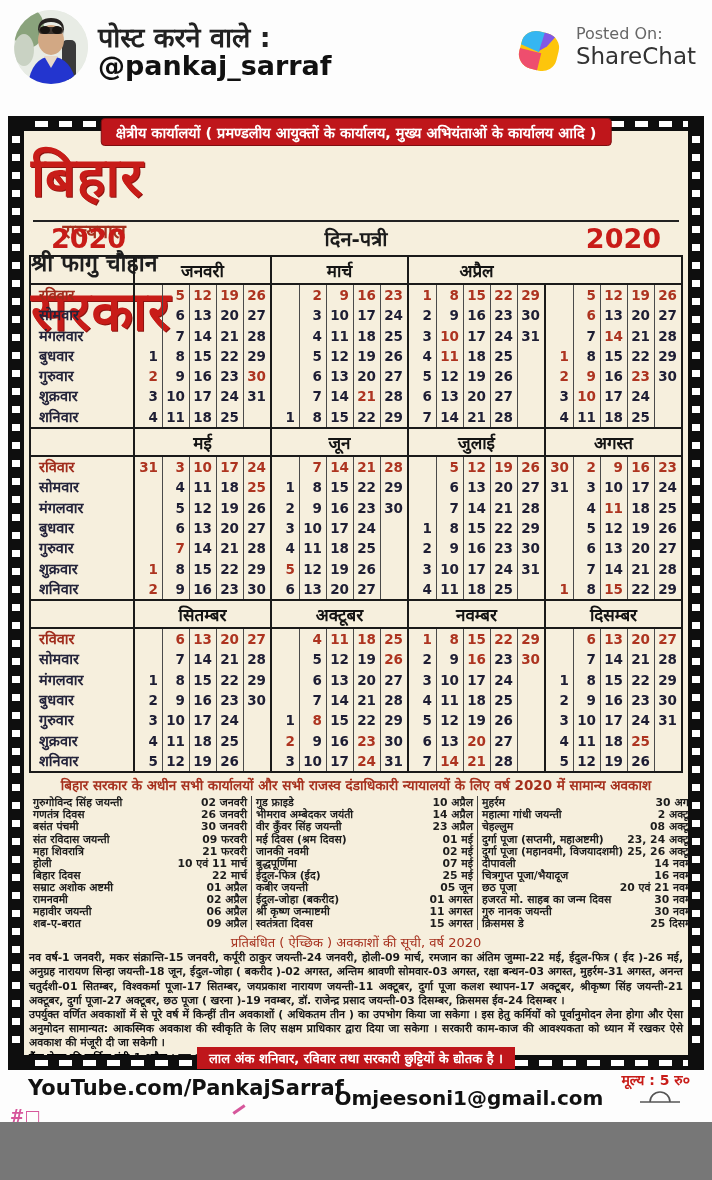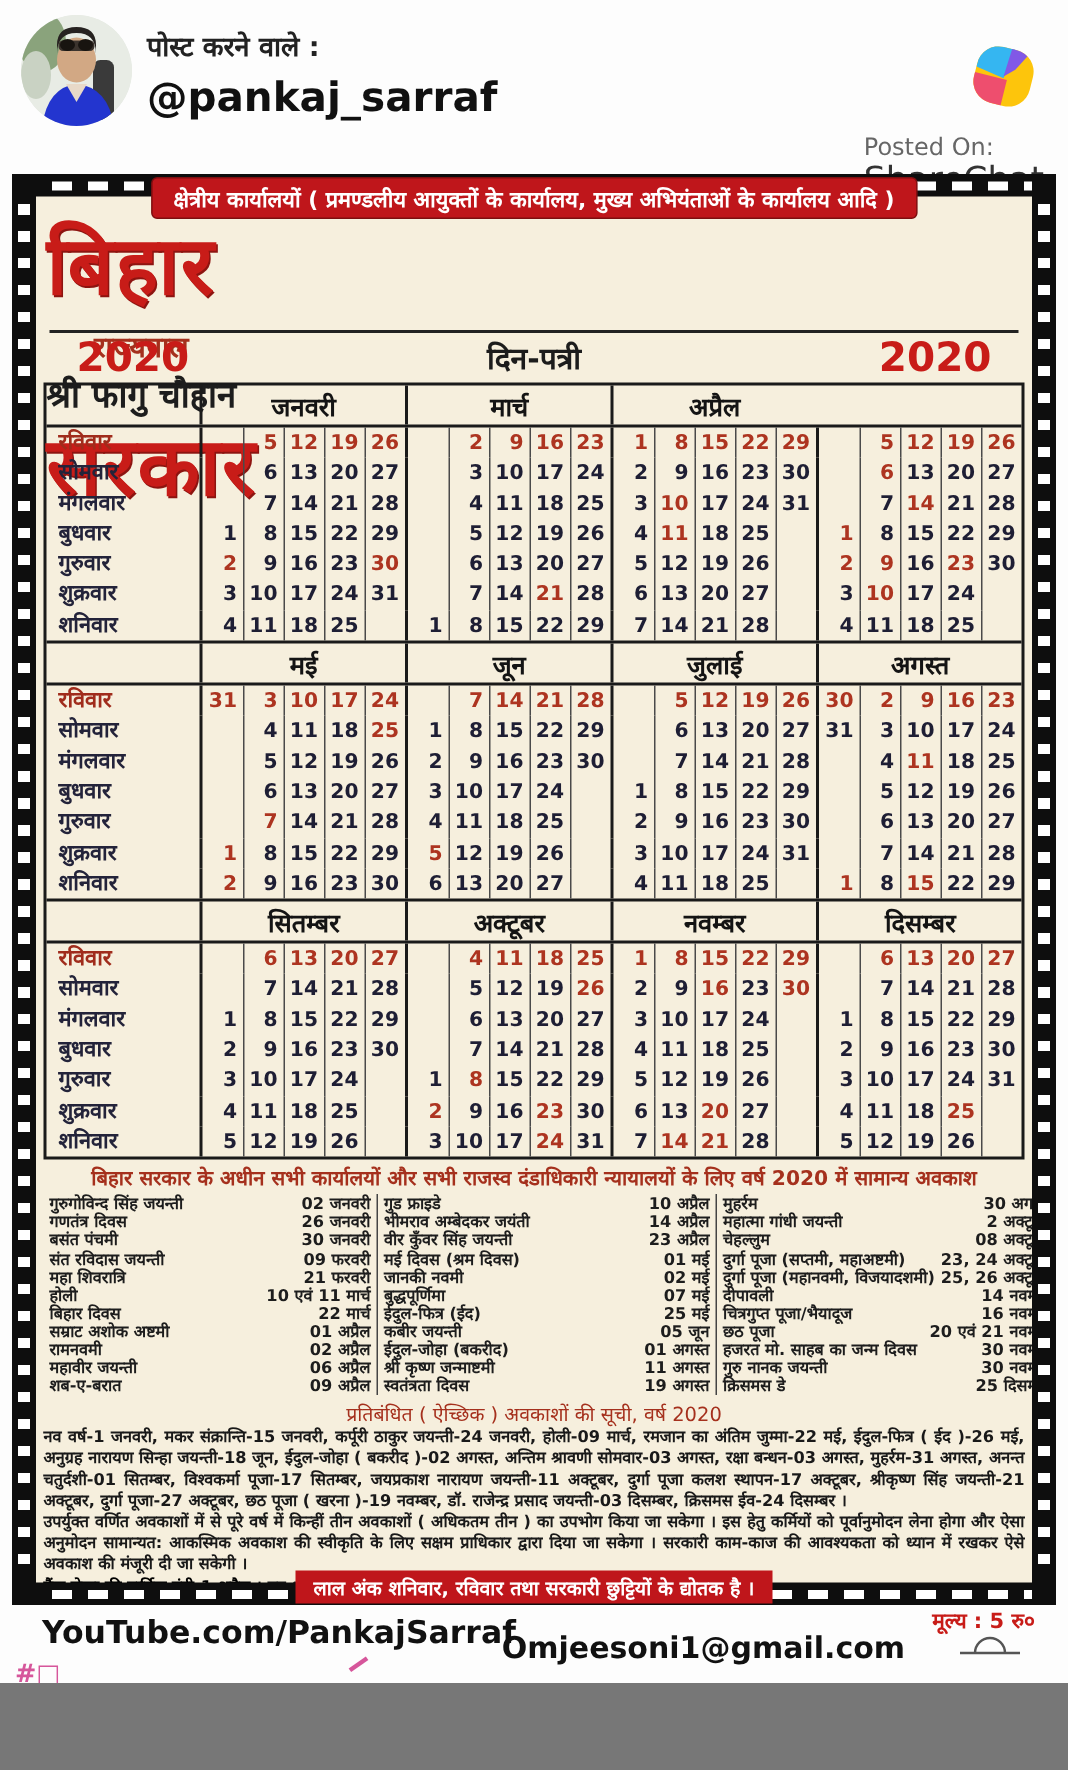--- a/index.html
+++ b/index.html
@@ -2,23 +2,23 @@
 <html><head>
 <meta charset="utf-8">
 <style>
   * { margin:0; padding:0; box-sizing:border-box; }
   body { font-family:"DejaVu Sans", sans-serif; background:#fff; }
   .stage { position:relative; width:712px; height:1180px; background:#fdfdfd; overflow:hidden; }
 
   
   .post-header { position:absolute; left:0; top:0; width:712px; height:100px; background:#fdfdfd; }
   .avatar { position:absolute; left:14px; top:10px; width:74px; height:74px; border-radius:50%; overflow:hidden; background:#e4e9e1; }
-  .poster-label { position:absolute; left:98px; top:18px; font-size:18px; color:#222; font-weight:600; }
+  .poster-label { position:absolute; left:98px; top:18px; font-size:27px; color:#222; font-weight:600; }
   .poster-username { position:absolute; left:98px; top:50px; font-size:27px; color:#111; font-weight:bold; }
-  .platform { position:absolute; right:16px; top:24px; display:flex; align-items:flex-end; gap:10px;flex-direction:column; }
+  .platform { position:absolute; right:16px; top:24px; display:flex; align-items:flex-start; gap:10px; }
   .sc-logo { width:54px; height:54px; }
   .posted-on { font-size:16px; color:#666; }
   .platform-name { font-size:23px; color:#333; }
 
   
   .sheet { position:absolute; left:8px; top:116px; width:696px; height:954px; background:#f6efdd; overflow:hidden; }
   .film { position:absolute; background:#0e0e0e; z-index:5; }
   .film.t { left:0; top:0; width:100%; height:15px; }
   .film.b { left:0; bottom:0; width:100%; height:15px; }
   .film.l { left:0; top:0; width:16px; height:100%; }
@@ -915,21 +915,21 @@
             <div class="hol-row">
               <span class="hol-name">ईदुल-जोहा (बकरीद)</span>
               <span class="hol-date">01 अगस्त</span>
             </div>
             <div class="hol-row">
               <span class="hol-name">श्री कृष्ण जन्माष्टमी</span>
               <span class="hol-date">11 अगस्त</span>
             </div>
             <div class="hol-row">
               <span class="hol-name">स्वतंत्रता दिवस</span>
-              <span class="hol-date">19 अगस्त</span>
+              <span class="hol-date">15 अगस्त</span>
             </div>
           </div>
           <div class="hol-col">
             <div class="hol-row">
               <span class="hol-name">मुहर्रम</span>
               <span class="hol-date">30 अगस्त</span>
             </div>
             <div class="hol-row">
               <span class="hol-name">महात्मा गांधी जयन्ती</span>
               <span class="hol-date">2 अक्टूबर</span>

